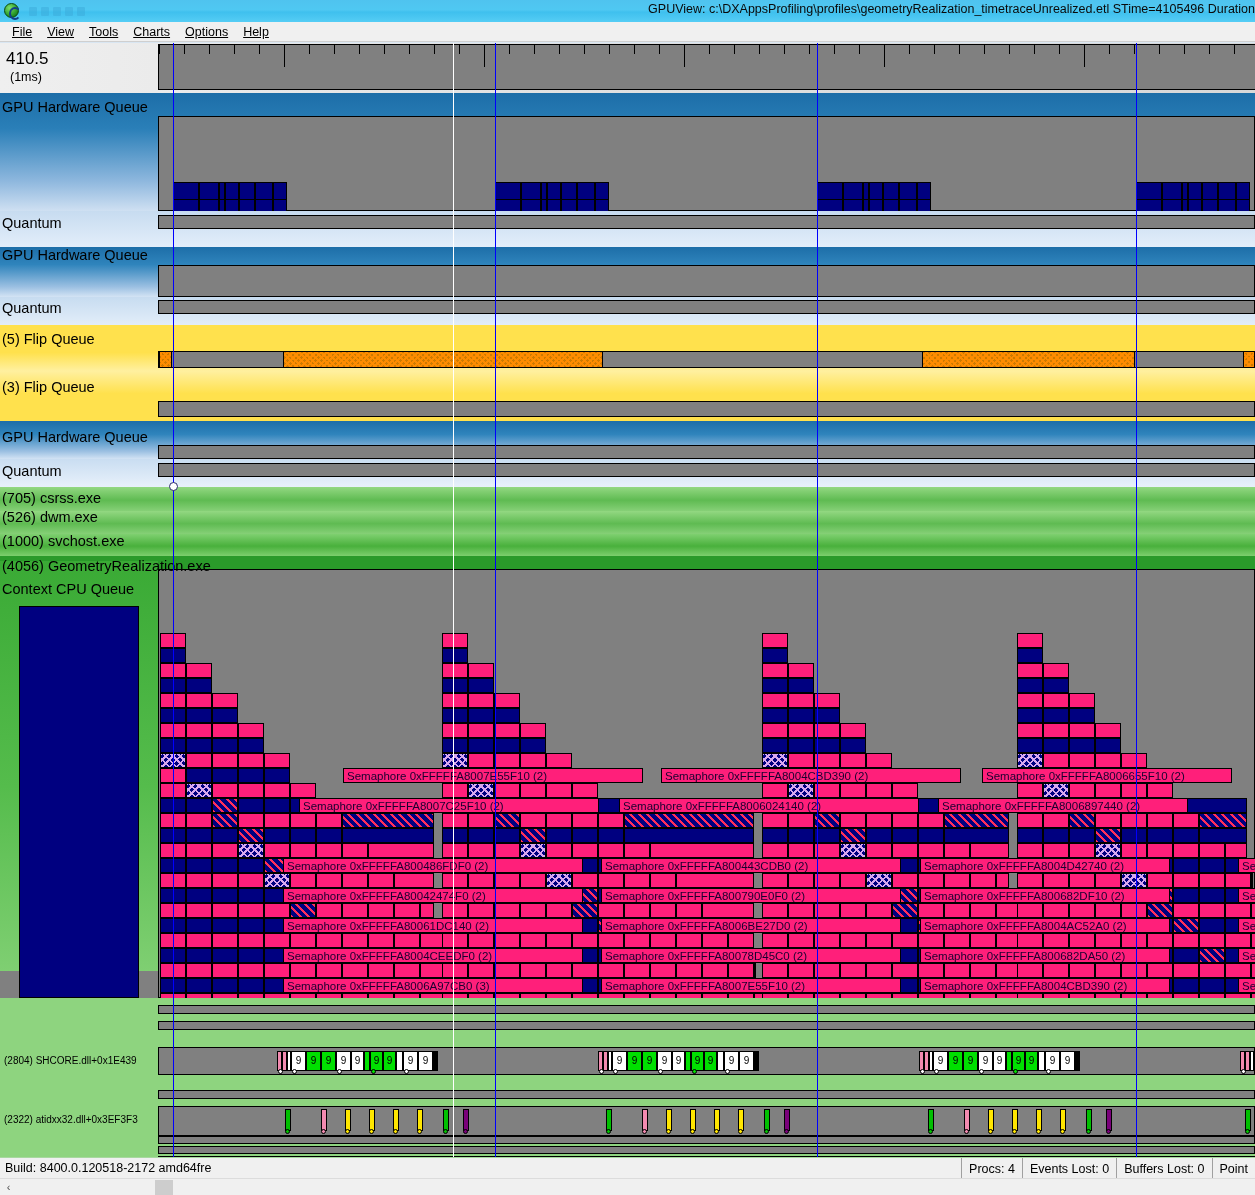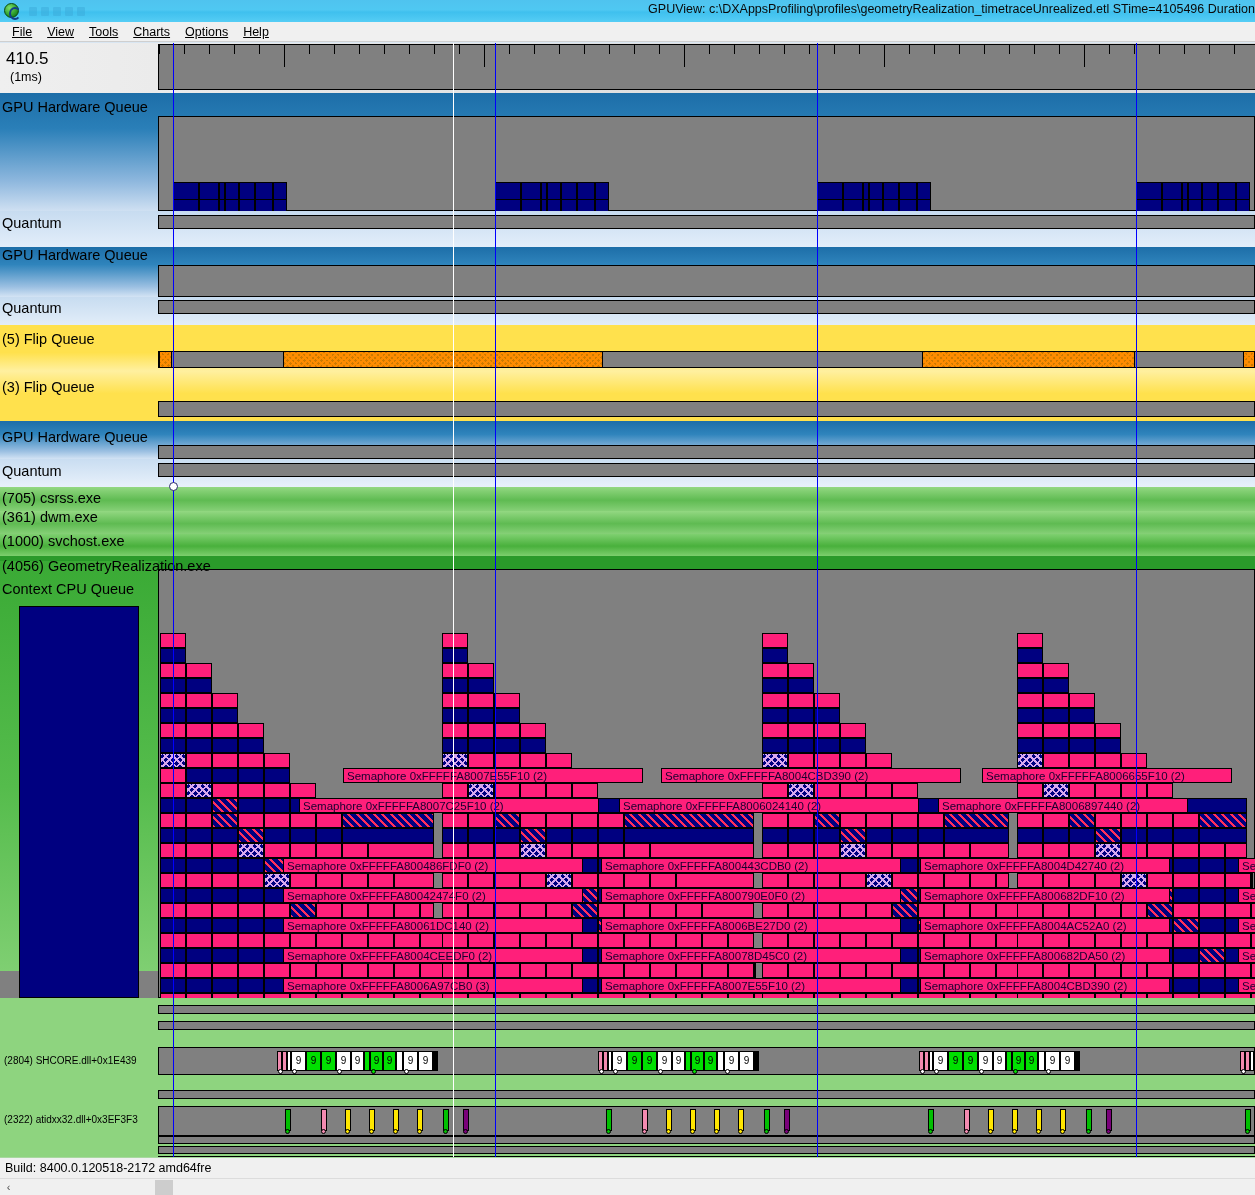--- a/index.html
+++ b/index.html
@@ -351,21 +351,21 @@
   <div class="thin-gray" style="left:158px;top:402px;height:14px;width:1097px;"></div>
 
   <div class="row" style="top:416px;height:28px;background:linear-gradient(to bottom,#c9ddf1,#e8f1fb);"></div>
   <div class="lbl" style="top:420px;">Quantum</div>
   <div class="thin-gray" style="left:158px;top:420px;height:14px;width:1097px;"></div>
 
   <div class="row band-green-l" style="top:444px;height:24px;"></div>
   <div class="lbl" style="top:447px;">(705) csrss.exe</div>
 
   <div class="row band-green-l" style="top:468px;height:23px;"></div>
-  <div class="lbl" style="top:466px;">(361) dwm.exe</div>
+  <div class="lbl" style="top:466px;">(526) dwm.exe</div>
 
   <div class="row band-green-m" style="top:491px;height:22px;"></div>
   <div class="lbl" style="top:490px;">(1000) svchost.exe</div>
 
   <div class="row band-green-d" style="top:513px;height:58px;"></div>
   <div class="lbl" style="top:515px;">(4056) GeometryRealization.exe</div>
   <div class="lbl" style="top:538px;">Context CPU Queue</div>
 
   <div class="ctxbg" style="top:518px;height:410px;width:158px;background:linear-gradient(to bottom,#3aaa35 0%,#55bc4c 55%,#7fcf72 100%);"></div>
   <div class="bigblue" style="left:19px;top:563px;width:120px;height:392px;"></div>
@@ -1256,18 +1256,24 @@
   <div class="vcur" style="left:173px;height:1114px;"></div>
   <div class="vcur" style="left:495px;height:1114px;"></div>
   <div class="vcur" style="left:817px;height:1114px;"></div>
   <div class="vcur" style="left:1136px;height:1114px;"></div>
   <div class="vcur-white" style="left:453px;height:1114px;"></div>
   <div class="handle" style="left:169px;top:439px;"></div>
 </div>
 
 <div class="statusbar">
   <div class="build">Build: 8400.0.120518-2172  amd64fre</div>
+  <div class="status-cells">
+    <div class="scell">Procs: 4</div>
+    <div class="scell">Events Lost: 0</div>
+    <div class="scell">Buffers Lost: 0</div>
+    <div class="scell">Point</div>
+  </div>
 </div>
 
 <div class="hscroll">
   <div class="hs-arrow">‹</div>
   <div class="hs-thumb"></div>
 </div>
 
 </body></html>

